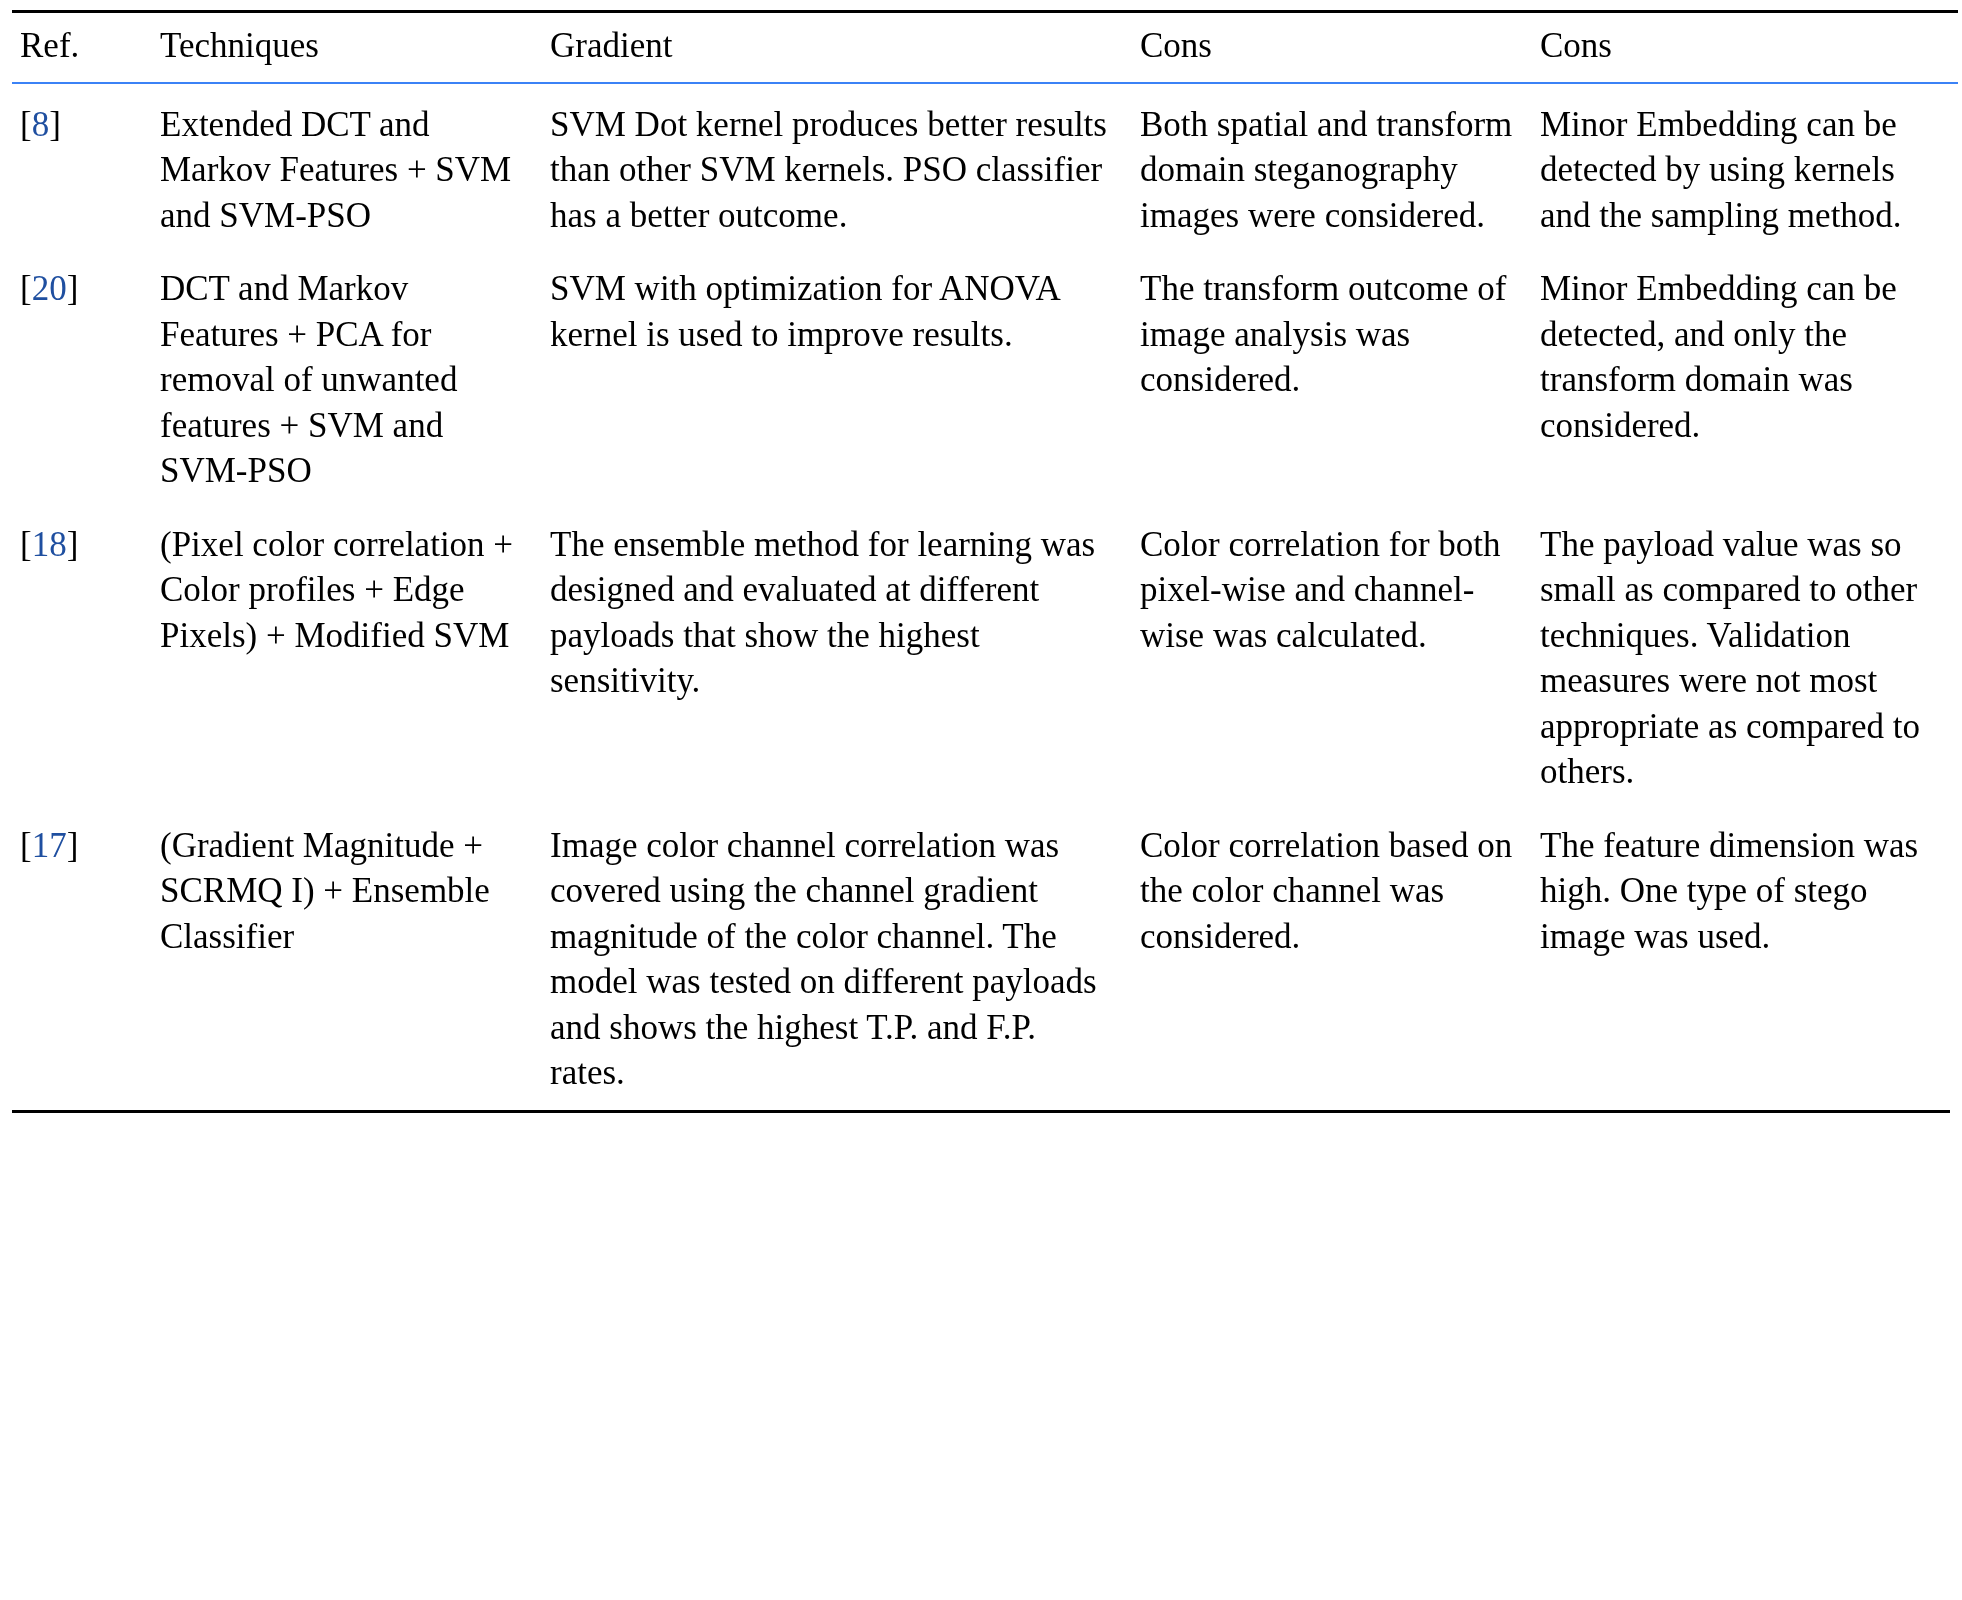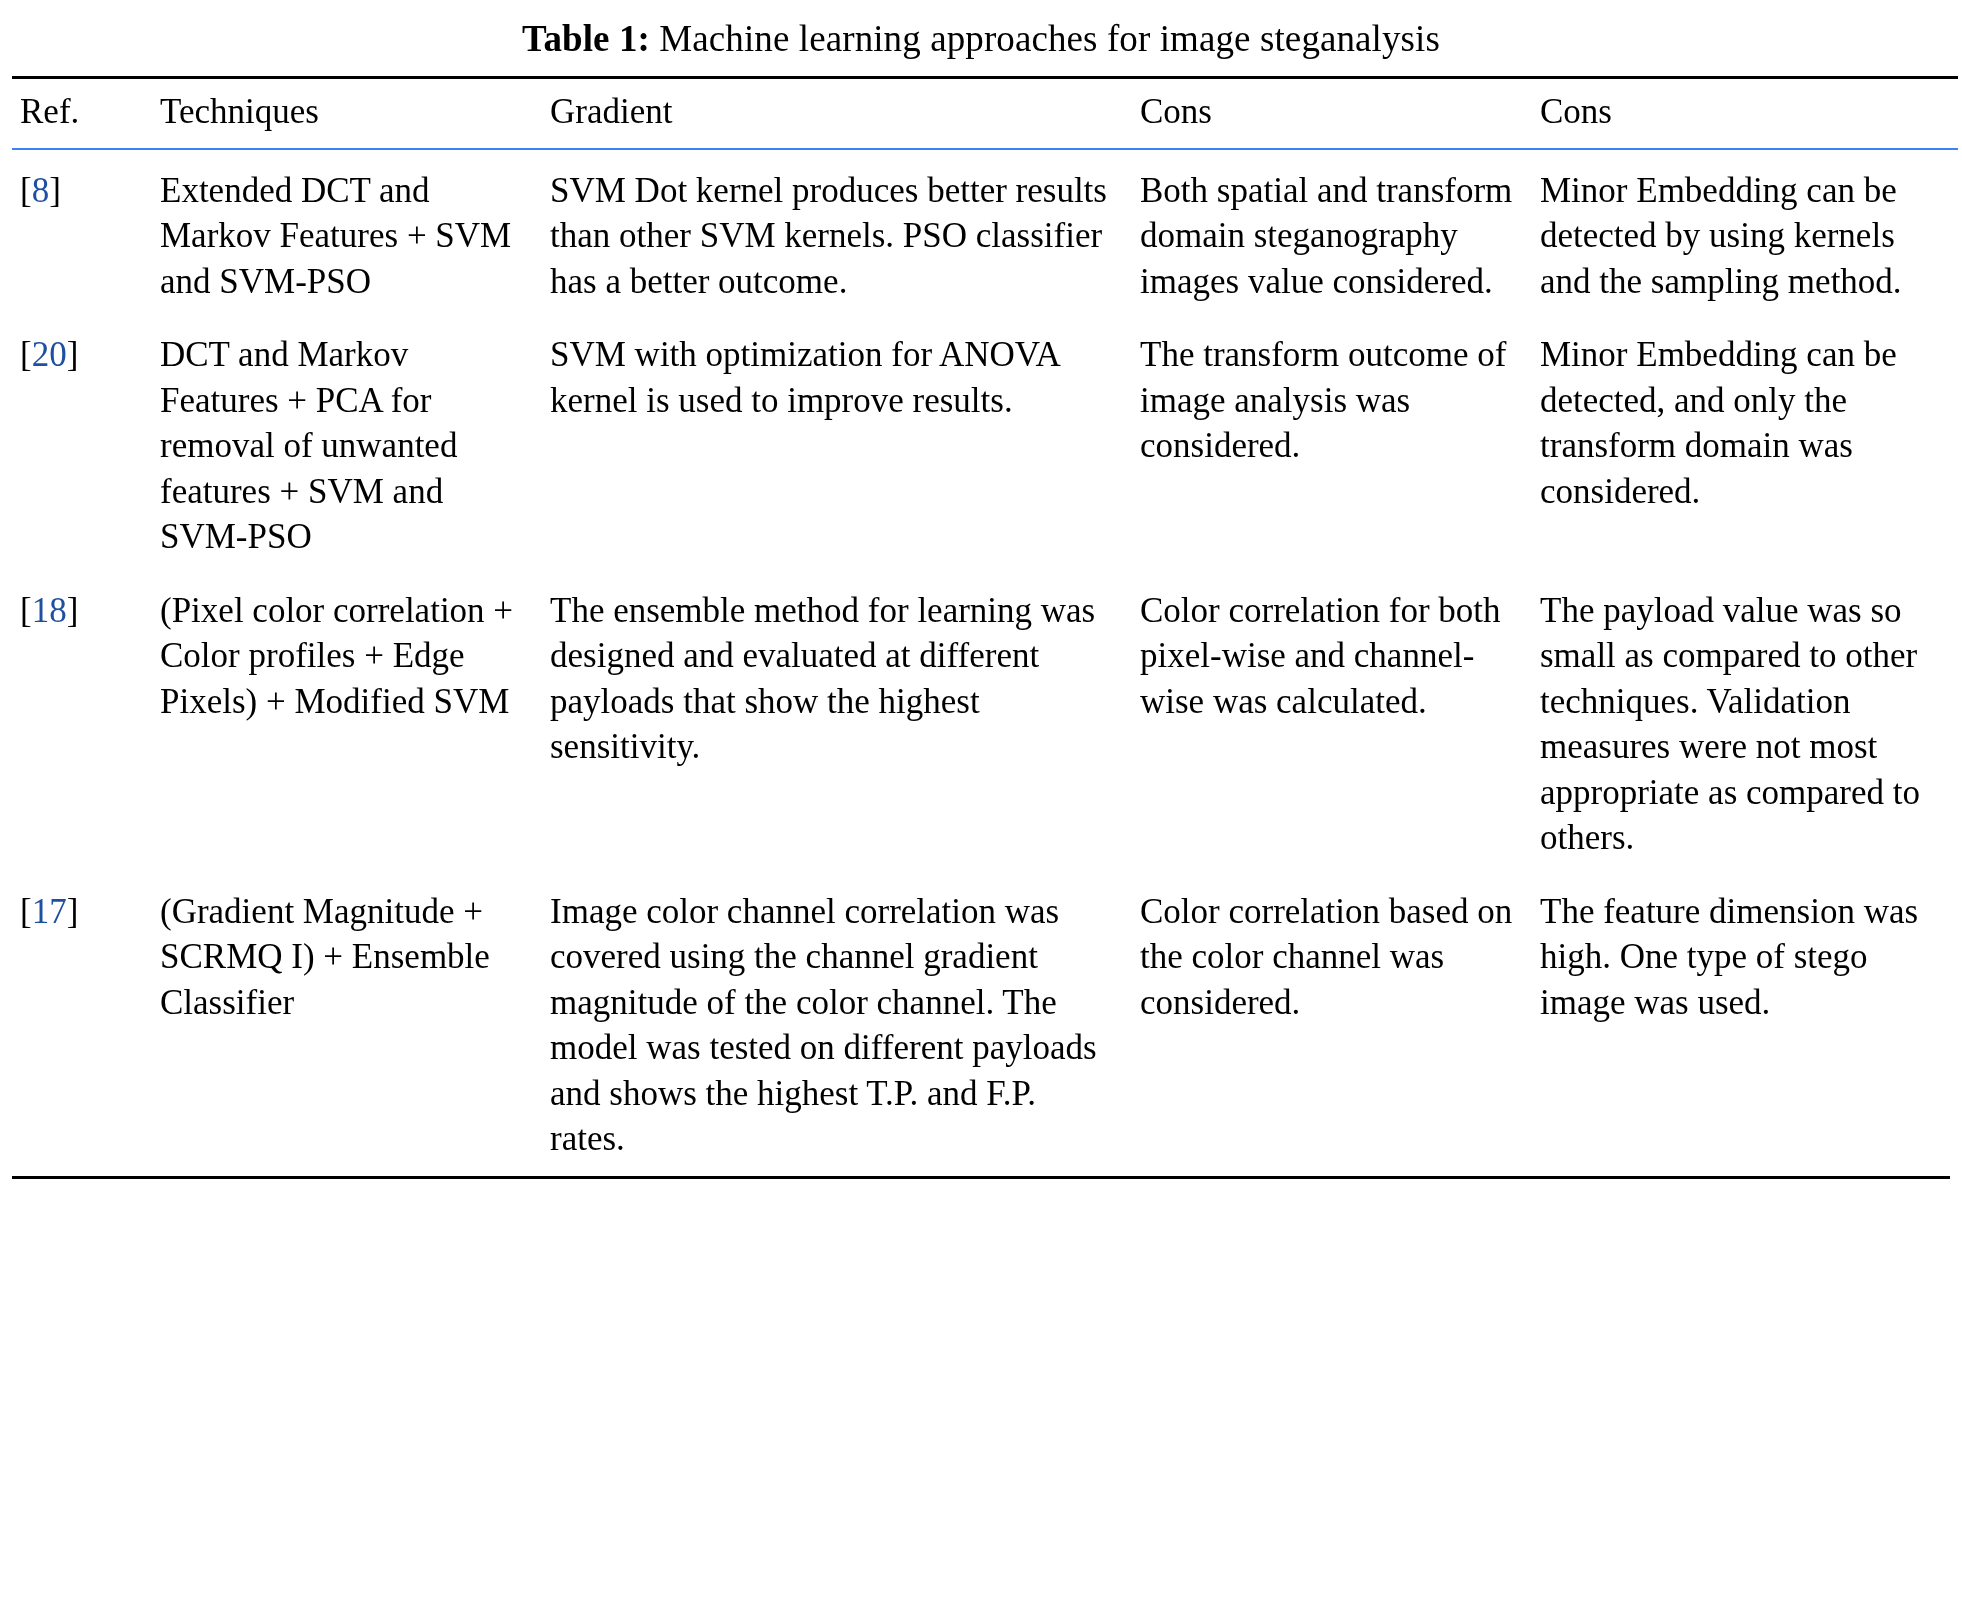--- a/index.html
+++ b/index.html
@@ -76,24 +76,20 @@
   }
   .tbl-wrap {
     padding: 0 4px;
   }
 </style>
 </head>
 <body>
 
 <div class="page">
 
-  <div class="table-caption">
-    <span class="cap-label">Table 1:</span>
-    <span class="cap-text">Machine learning approaches for image steganalysis</span>
-  </div>
 
   <div class="tbl-wrap">
     <table class="ml-table">
       <colgroup>
         <col class="c-ref">
         <col class="c-tech">
         <col class="c-find">
         <col class="c-pros">
         <col class="c-cons">
       </colgroup>
@@ -105,21 +101,21 @@
           <th>Cons</th>
           <th>Cons</th>
         </tr>
       </thead>
       <tbody>
 
         <tr>
           <td class="ref-cell"><span>[</span><span class="ref-num">8</span><span>]</span></td>
           <td>Extended DCT and Markov Features + SVM and SVM-PSO</td>
           <td>SVM Dot kernel produces better results than other SVM kernels. PSO classifier has a better outcome.</td>
-          <td>Both spatial and transform domain steganography images value considered.</td>
+          <td>Both spatial and transform domain steganography images were considered.</td>
           <td>Minor Embedding can be detected by using kernels and the sampling method.</td>
         </tr>
 
         <tr>
           <td class="ref-cell"><span>[</span><span class="ref-num">20</span><span>]</span></td>
           <td>DCT and Markov Features + PCA for removal of unwanted features + SVM and SVM-PSO</td>
           <td>SVM with optimization for ANOVA kernel is used to improve results.</td>
           <td>The transform outcome of image analysis was considered.</td>
           <td>Minor Embedding can be detected, and only the transform domain was considered.</td>
         </tr>

